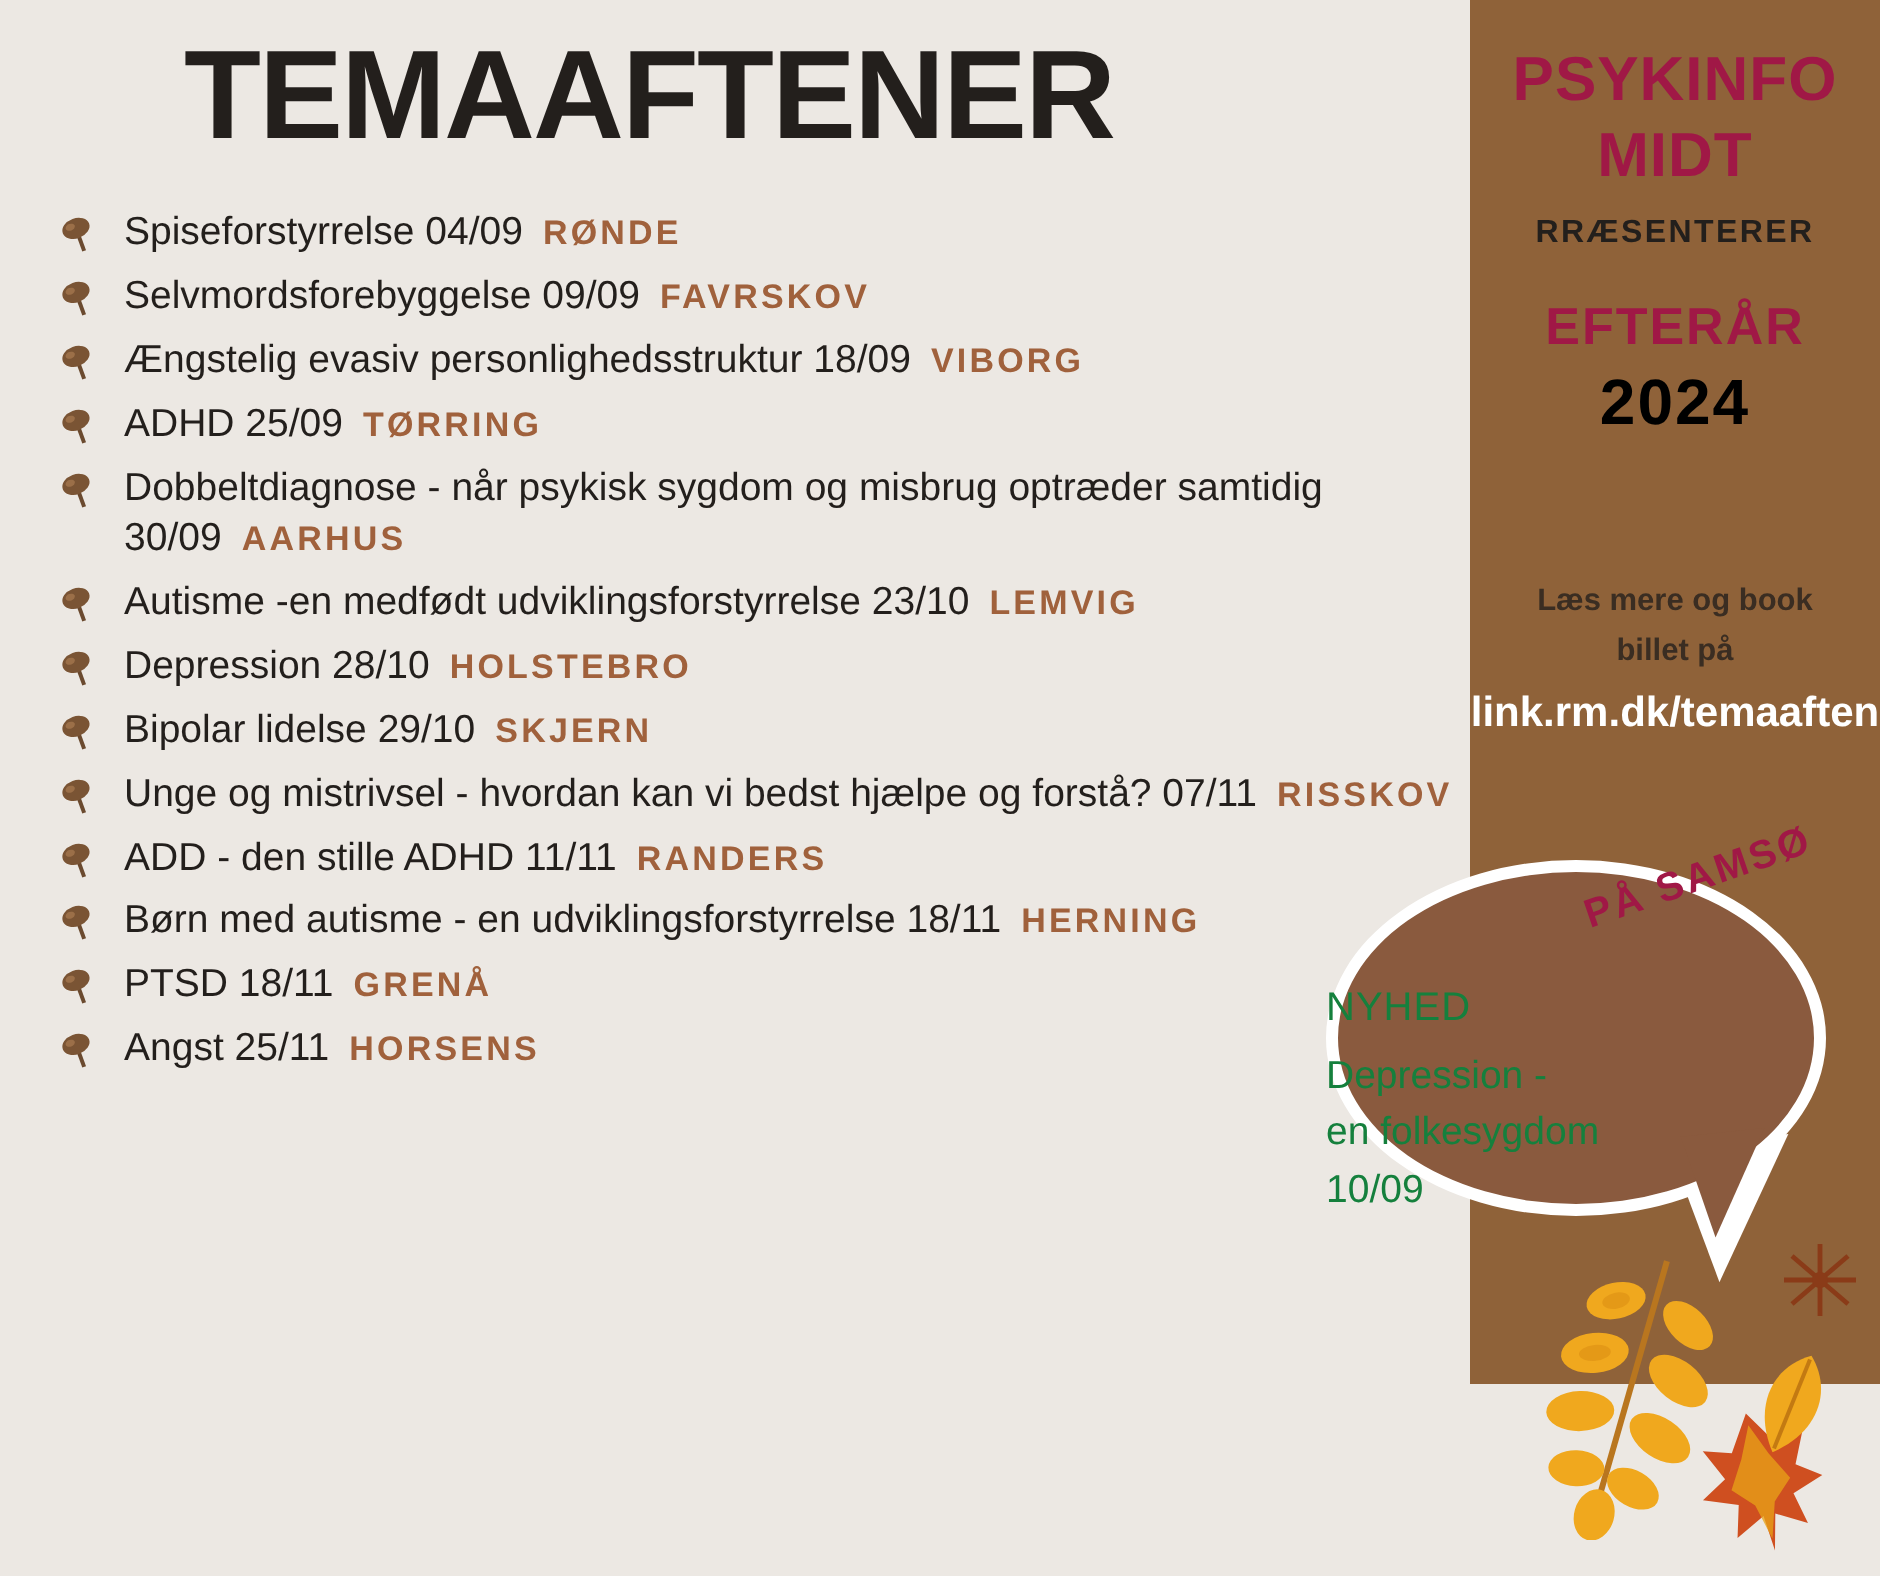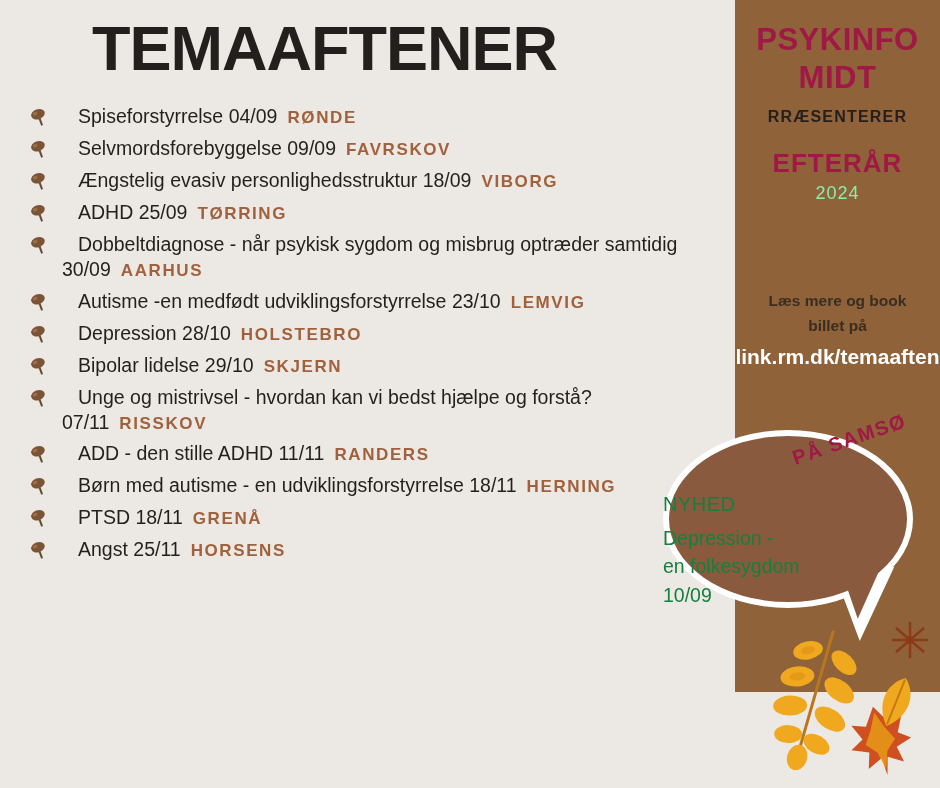--- a/index.html
+++ b/index.html
@@ -61,23 +61,23 @@
     position: absolute;
     top: 148px; left: 0; right: 0;
     font-size: 26px;
     font-weight: bold;
     color: #a01846;
     letter-spacing: 1px;
   }
   #season-year {
     position: absolute;
     top: 183px; left: 0; right: 0;
-    font-size: 18px;
-    font-weight: normal;
-    color: #86efac;
+    font-size: 32px;
+    font-weight: bold;
+    color: #000000;
     letter-spacing: 1px;
   }
   #booking-1 {
     position: absolute;
     top: 292px; left: 0; right: 0;
     font-size: 15.5px;
     font-weight: bold;
     color: #3a2d22;
   }
   #booking-2 {
@@ -123,21 +123,20 @@
     position: absolute;
     left: 6px;
     top: 2px;
     width: 22px;
     height: 22px;
   }
   .ev-text {
     font-size: 19.5px;
     color: #231f1c;
     font-family: "Liberation Sans", sans-serif;
-    margin-left: 16px;
   }
   .ev-city {
     font-size: 17px;
     color: #a0613c;
     font-weight: bold;
     letter-spacing: 1.6px;
     margin-left: 10px;
     white-space: nowrap;
   }
   

